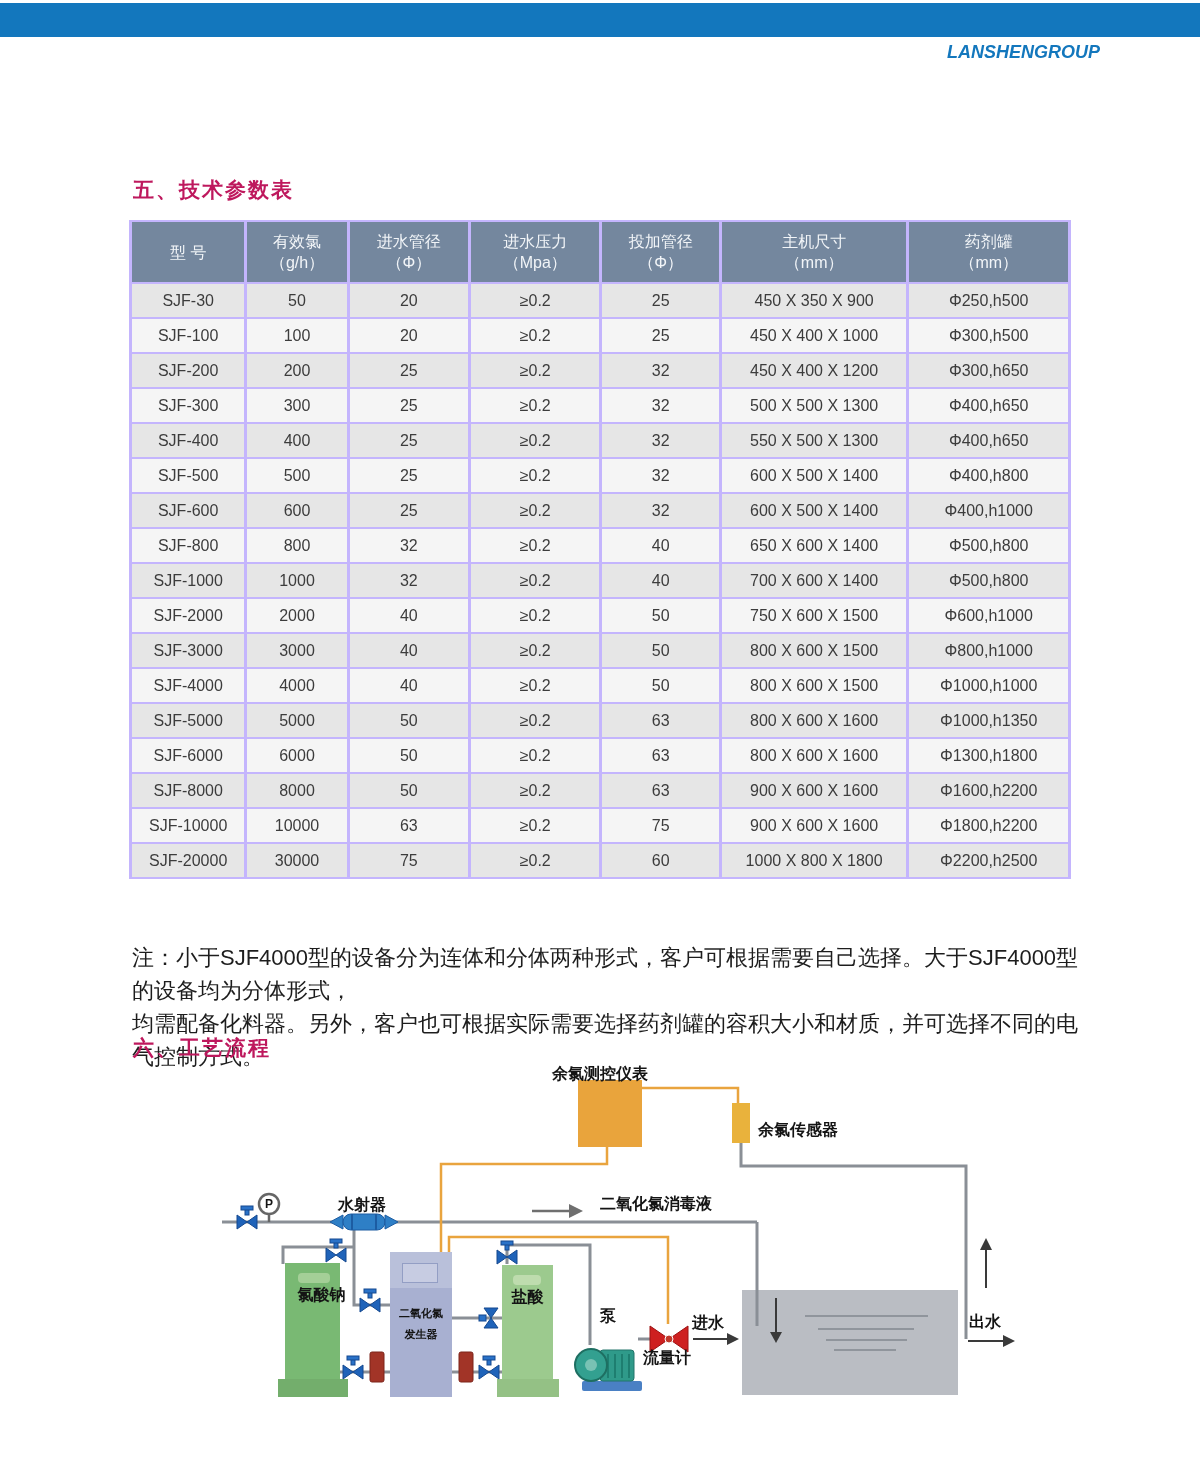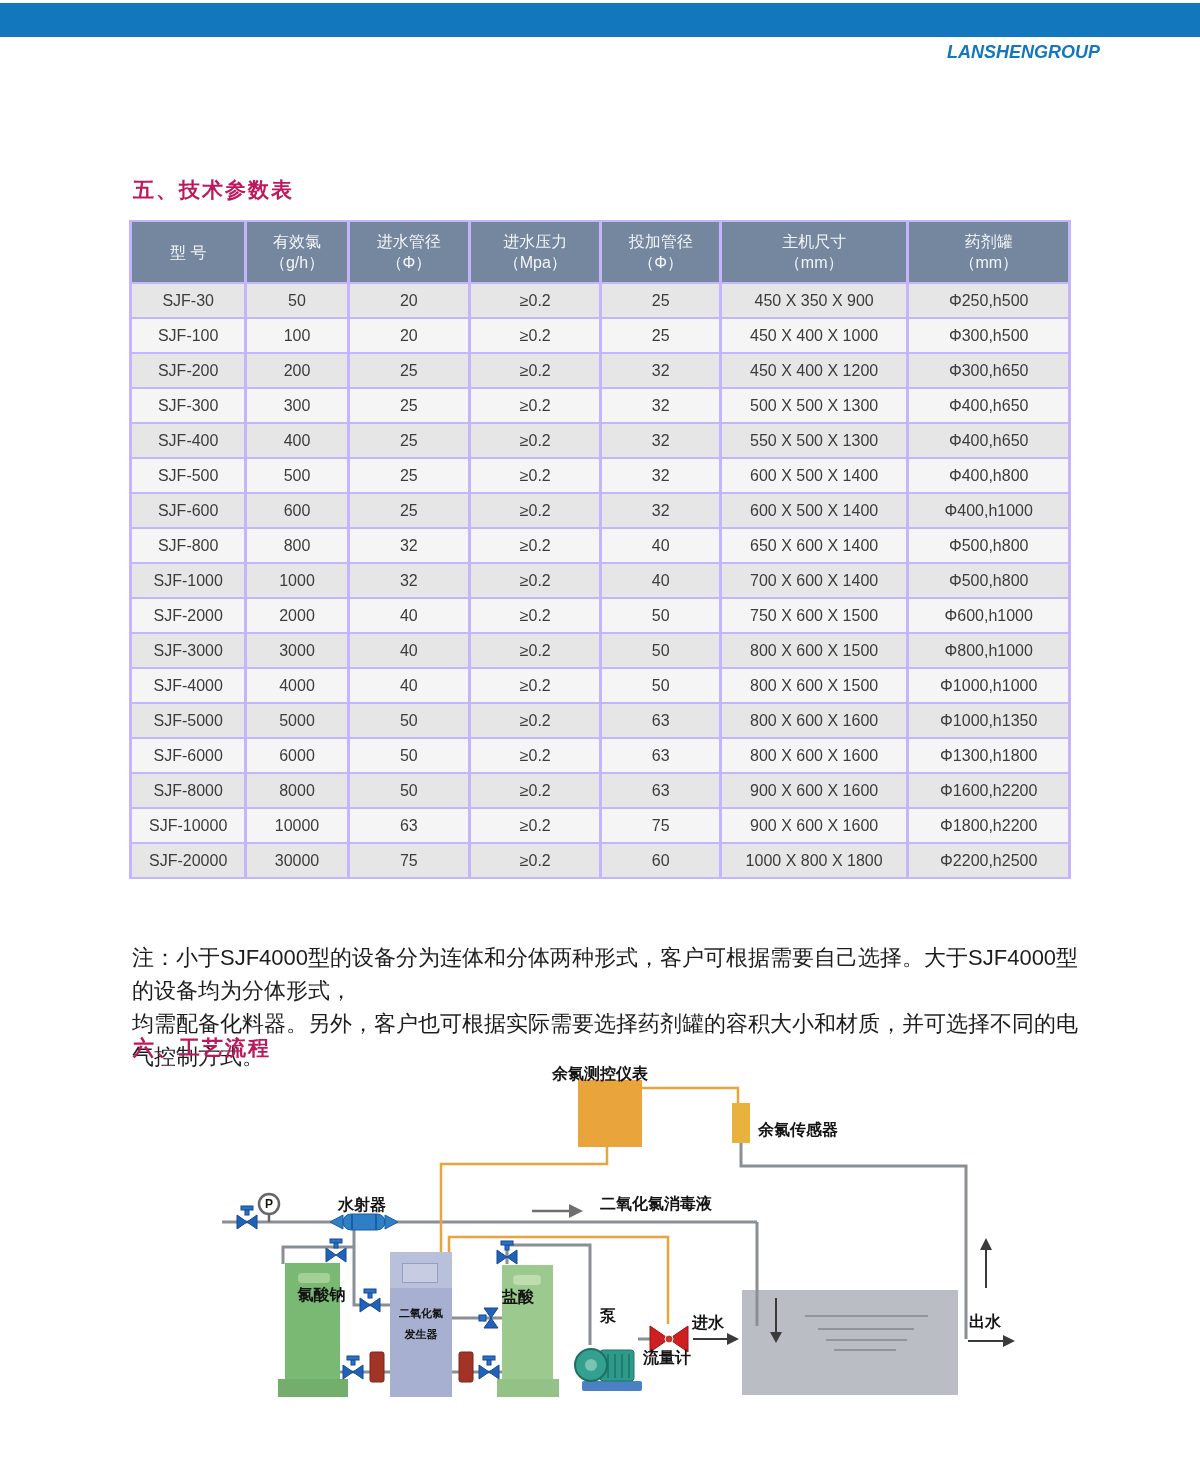--- a/index.html
+++ b/index.html
@@ -68,21 +68,21 @@
   .waterline{stroke:#90959c;stroke-width:2;}
 
   .dlabel{position:absolute;font-size:16px;font-weight:bold;color:#141414;white-space:nowrap;}
   #lbl-instrument{left:372px;top:4px;width:110px;}
   #lbl-sensor{left:578px;top:60px;}
   #lbl-ejector{left:158px;top:135px;}
   #lbl-disinfectant{left:420px;top:134px;}
   #lbl-naclo3{left:105px;top:225px;width:73px;text-align:center;}
   #lbl-generator{left:208px;top:243px;width:66px;text-align:center;font-size:11px;line-height:21px;}
   #lbl-generator span{display:block;}
-  #lbl-hcl{left:322px;top:227px;width:51px;}
+  #lbl-hcl{left:322px;top:227px;width:51px;text-align:center;}
   #lbl-pump{left:420px;top:246px;}
   #lbl-flowmeter{left:463px;top:288px;}
   #lbl-inlet{left:512px;top:253px;}
   #lbl-outlet{left:789px;top:252px;}
   #lbl-gauge{left:79px;top:137px;width:20px;text-align:center;font-size:12px;}
 </style>
 </head>
 <body>
 
 <div class="topbar"></div>

